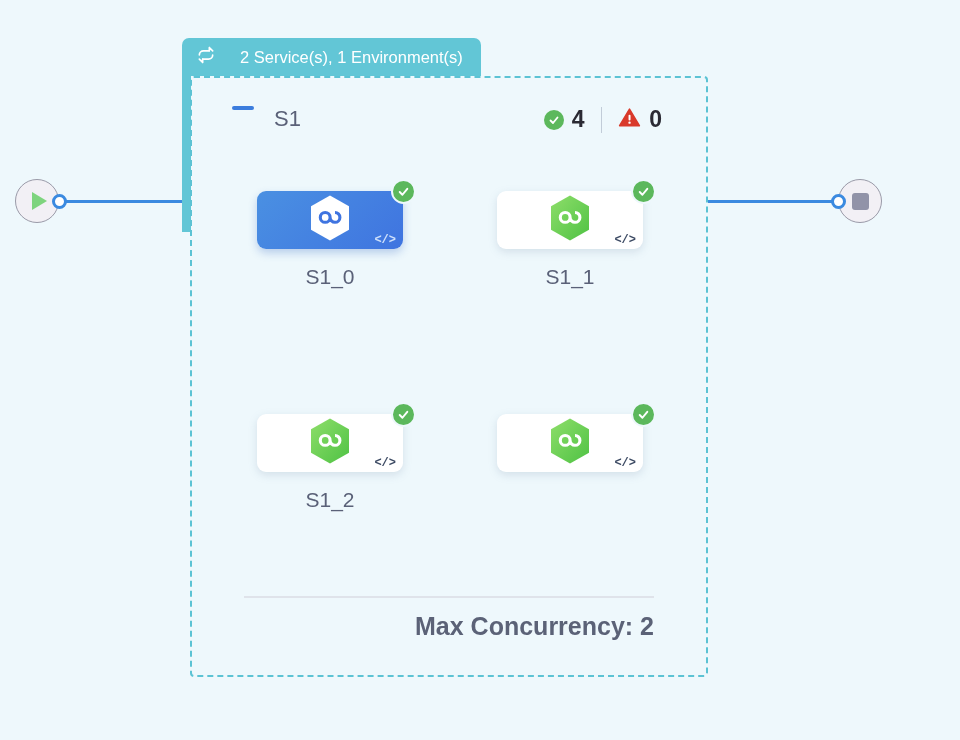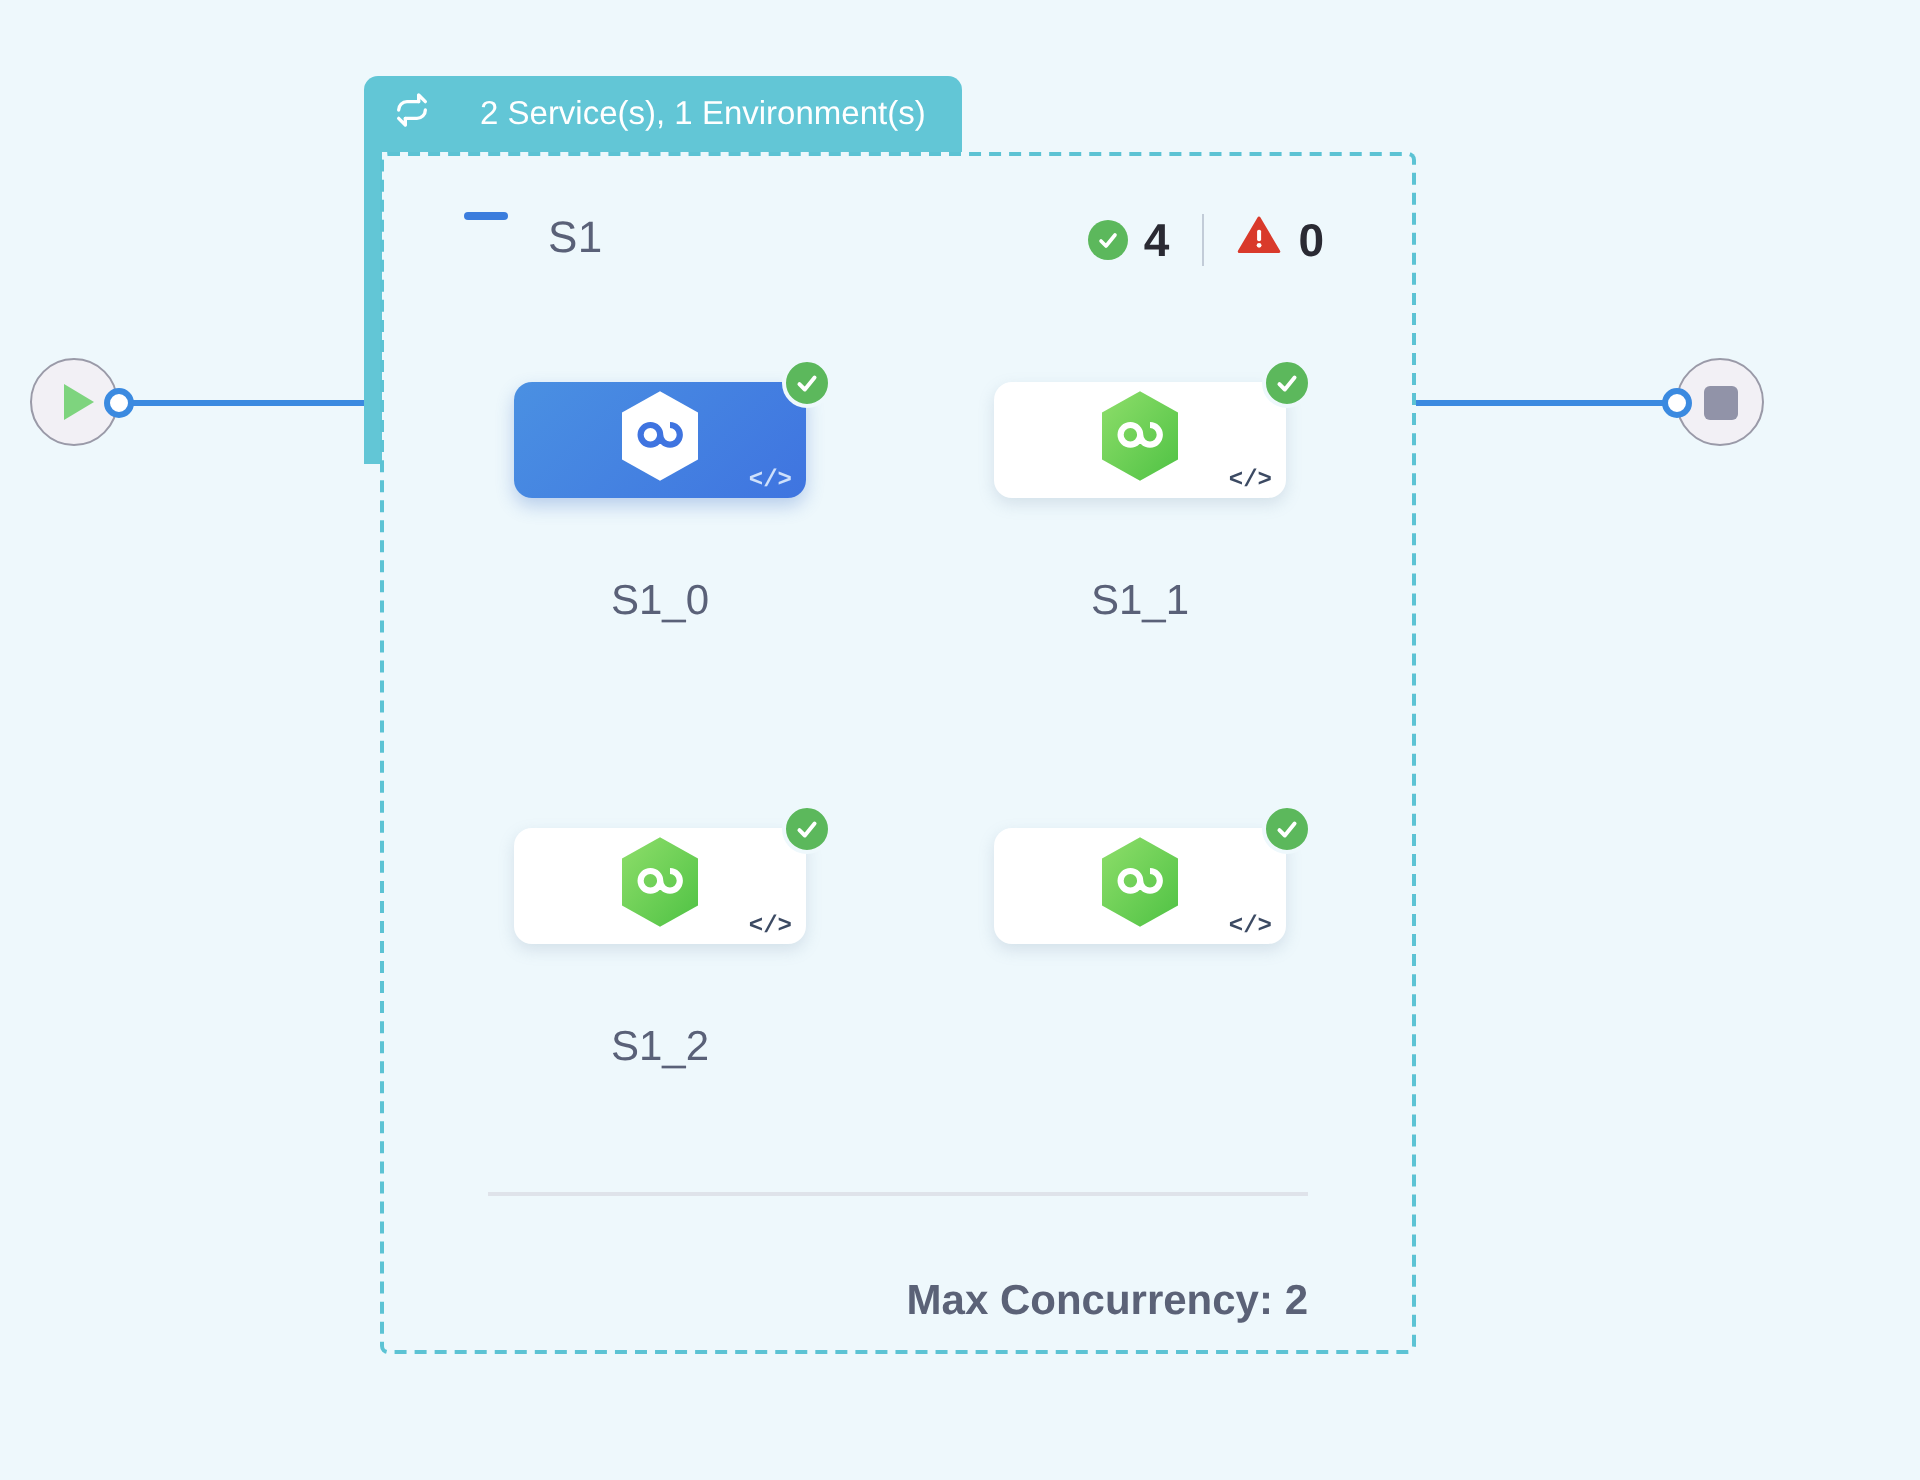--- a/index.html
+++ b/index.html
@@ -220,21 +220,21 @@
     height: 25px;
     border-radius: 50%;
     background: #5cb85c;
     border: 2.5px solid #eef8fc;
     box-sizing: border-box;
     display: flex;
     align-items: center;
     justify-content: center;
   }
   .node-label {
-    margin-top: 40px;
+    margin-top: 16px;
     text-align: center;
     font-size: 21px;
     color: #5a6178;
     width: 146px;
   }
 
   
   #group-divider {
     position: absolute;
     left: 244px;
@@ -243,25 +243,24 @@
     height: 1.6px;
     background: #dfe3ea;
     z-index: 6;
   }
   #max-concurrency {
     position: absolute;
     left: 244px;
     top: 612px;
     width: 410px;
     text-align: right;
-    font-size: 21px;
+    font-size: 25px;
     font-weight: 700;
     color: #5b6277;
     z-index: 6;
-    margin-top: 27px;
   }
 </style>
 </head>
 <body>
 
 <div id="canvas">
 
   <div class="edge" id="edge-left"></div>
   <div class="edge" id="edge-right"></div>
 

